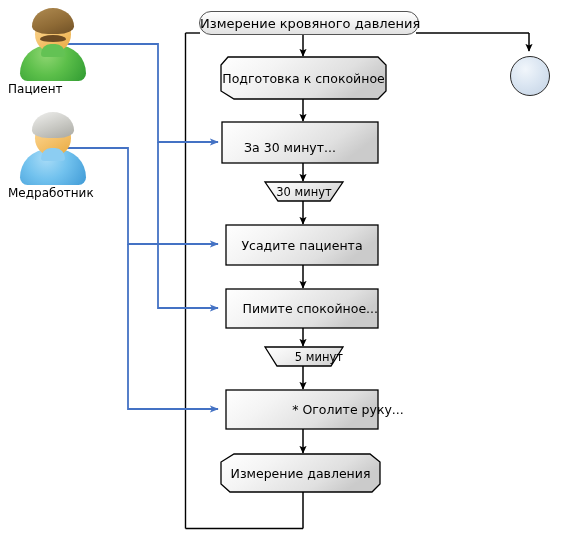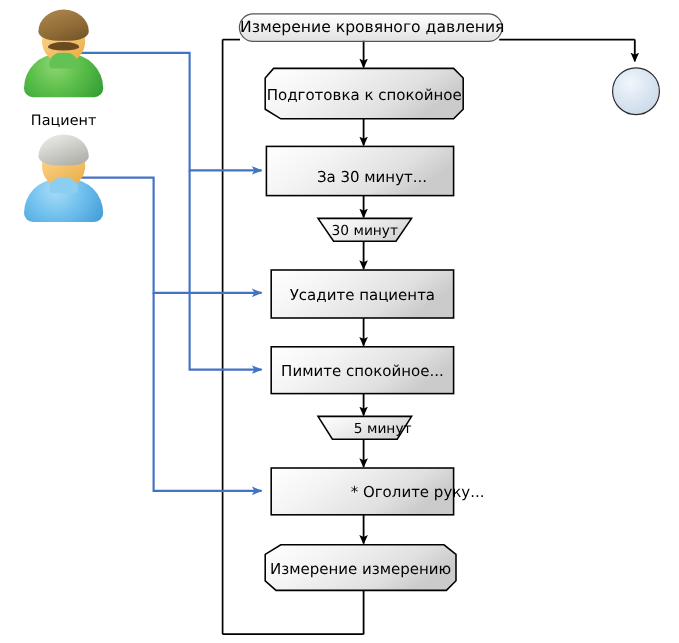--- a/index.html
+++ b/index.html
@@ -41,21 +41,21 @@
   .actor .collar{
     position:absolute;left:28px;top:36px;width:24px;height:13px;
     z-index:4;
   }
   .actor .moustache{
     position:absolute;left:27px;top:27px;width:26px;height:7px;
     background:#6b4a22;border-radius:50%/60% 60% 40% 40%;
     z-index:4;
   }
   .actor .label{
-    text-align:center;font-size:12px;color:#000;margin-top:13px;
+    text-align:left;font-size:12px;color:#000;margin-top:2px;
     font-family:"DejaVu Sans", sans-serif;white-space:nowrap;
   }
 
   
   #actor-patient .hair{background:linear-gradient(160deg,#b08b51 0%,#8e6a35 60%,#6f5026 100%);}
   #actor-patient .body{background:radial-gradient(circle at 40% 25%,#8fd672 0%,#5cbf4a 45%,#2f9a31 100%);}
   #actor-patient .collar{background:#63c254;border-radius:12px 12px 4px 4px;}
   
   #actor-medic .hair{background:linear-gradient(160deg,#f0f0ee 0%,#c9c9c4 55%,#a8a8a2 100%);}
   #actor-medic .body{background:radial-gradient(circle at 40% 25%,#a9dcf7 0%,#72c2ee 45%,#3f9ad6 100%);}
@@ -179,51 +179,52 @@
 </div>
 
 <div class="actor" id="actor-medic" style="left:8px;top:112px;">
   <div class="figure">
     <div class="body"></div>
     <div class="neck"></div>
     <div class="head"></div>
     <div class="hair"></div>
     <div class="collar"></div>
   </div>
+  <div class="label">Медработник</div>
 </div>
 
 <div class="titlepill" style="left:199px;top:11px;width:218px;height:22px;">
   <span>Измерение кровяного давления</span>
 </div>
 
 <div class="abs" style="left:221px;top:57px;width:165px;height:42px;display:flex;align-items:center;justify-content:center;font-size:12.5px;">
   <span>Подготовка к спокойное</span>
 </div>
 
-<div class="abs" style="left:232px;top:122px;width:156px;height:50px;display:flex;align-items:center;justify-content:center;font-size:12.5px;">
+<div class="abs" style="left:212px;top:122px;width:156px;height:50px;display:flex;align-items:center;justify-content:center;font-size:12.5px;">
   <span>За 30 минут...</span>
 </div>
 
 <div class="abs" style="left:265px;top:182px;width:78px;height:19px;display:flex;align-items:center;justify-content:center;font-size:11.5px;">
   <span>30 минут</span>
 </div>
 
 <div class="abs" style="left:226px;top:225px;width:152px;height:40px;display:flex;align-items:center;justify-content:center;font-size:12.5px;">
   <span>Усадите пациента</span>
 </div>
 
-<div class="abs" style="left:226px;top:289px;width:152px;height:39px;display:flex;align-items:center;justify-content:center;font-size:12.5px;">
+<div class="abs" style="left:226px;top:289px;width:152px;height:39px;display:flex;align-items:center;justify-content:flex-end;font-size:12.5px;">
   <span>Пимите спокойное...</span>
 </div>
 
 <div class="abs" style="left:265px;top:347px;width:78px;height:19px;display:flex;align-items:center;justify-content:flex-end;font-size:11.5px;">
   <span>5 минут</span>
 </div>
 
 <div class="abs" style="left:226px;top:390px;width:152px;height:39px;display:flex;align-items:center;justify-content:center;font-size:12.5px;padding-left:46px;">
   <span>* Оголите руку...</span>
 </div>
 
 <div class="abs" style="left:221px;top:454px;width:159px;height:38px;display:flex;align-items:center;justify-content:center;font-size:12.5px;">
-  <span>Измерение измерению</span>
+  <span>Измерение давления</span>
 </div>
 
 <div class="startcircle" style="left:510px;top:56px;width:38px;height:38px;"></div>
 
 </body></html>

